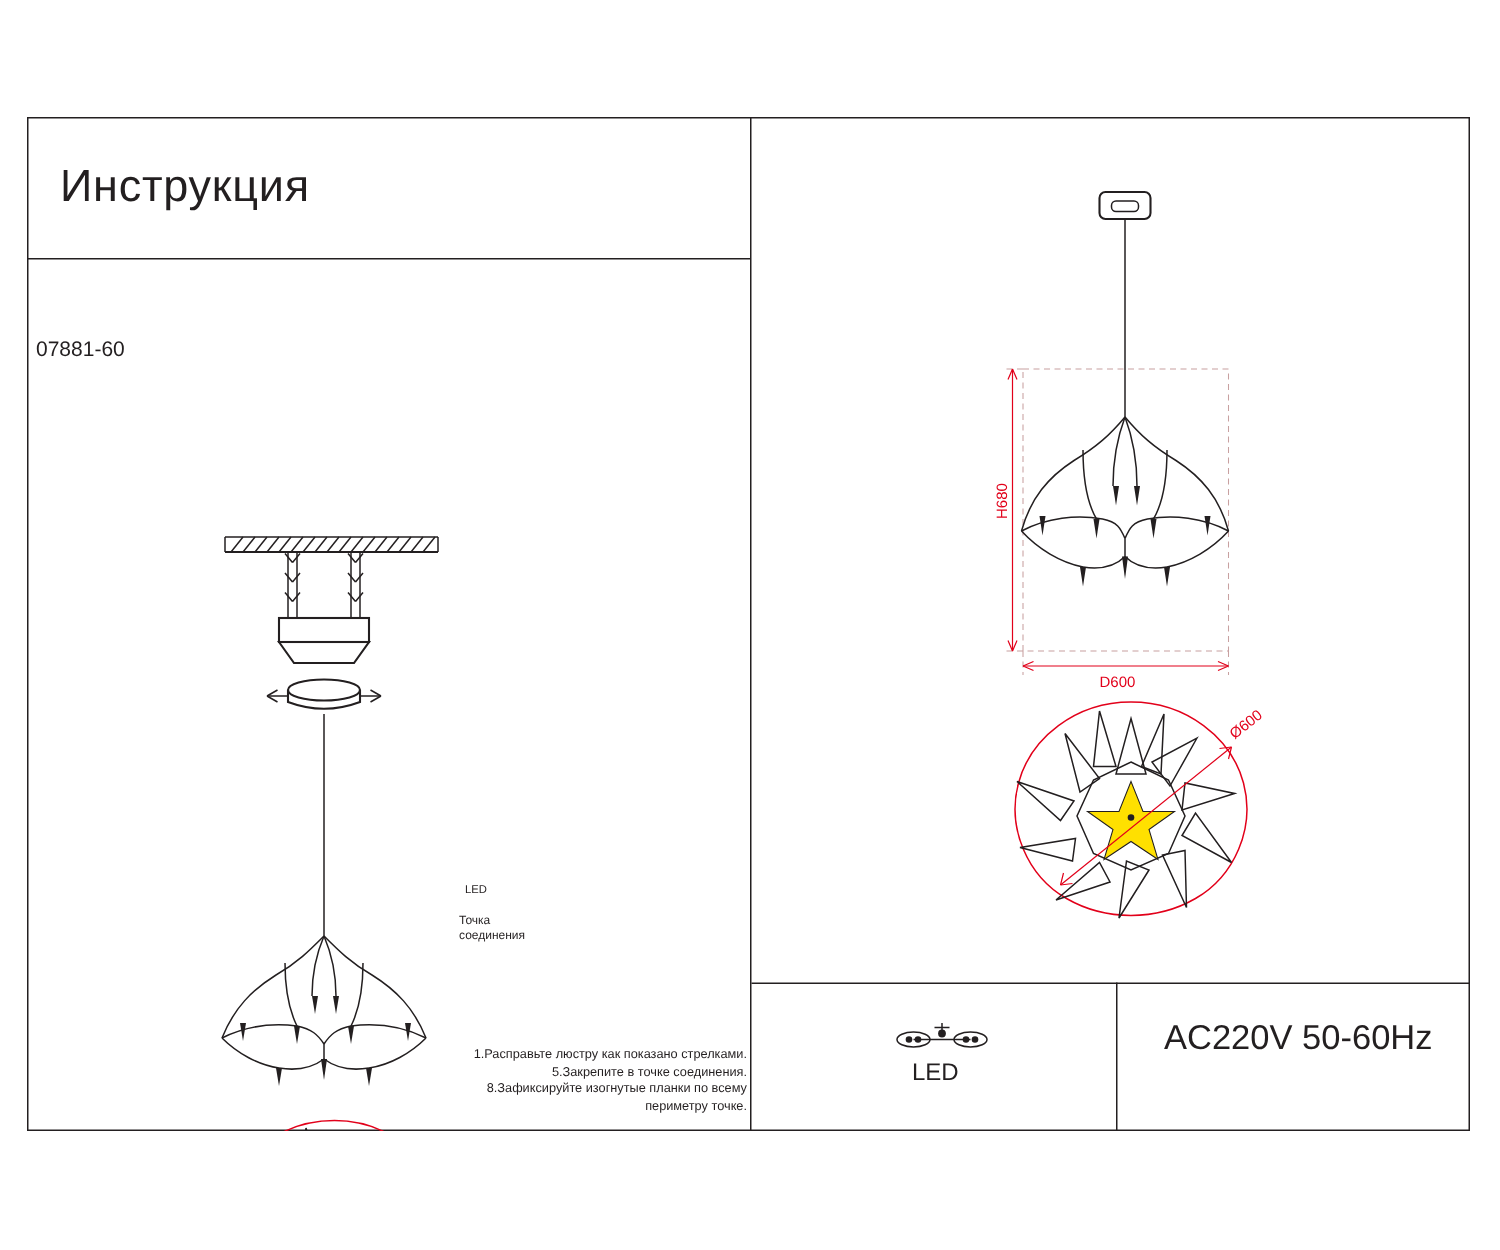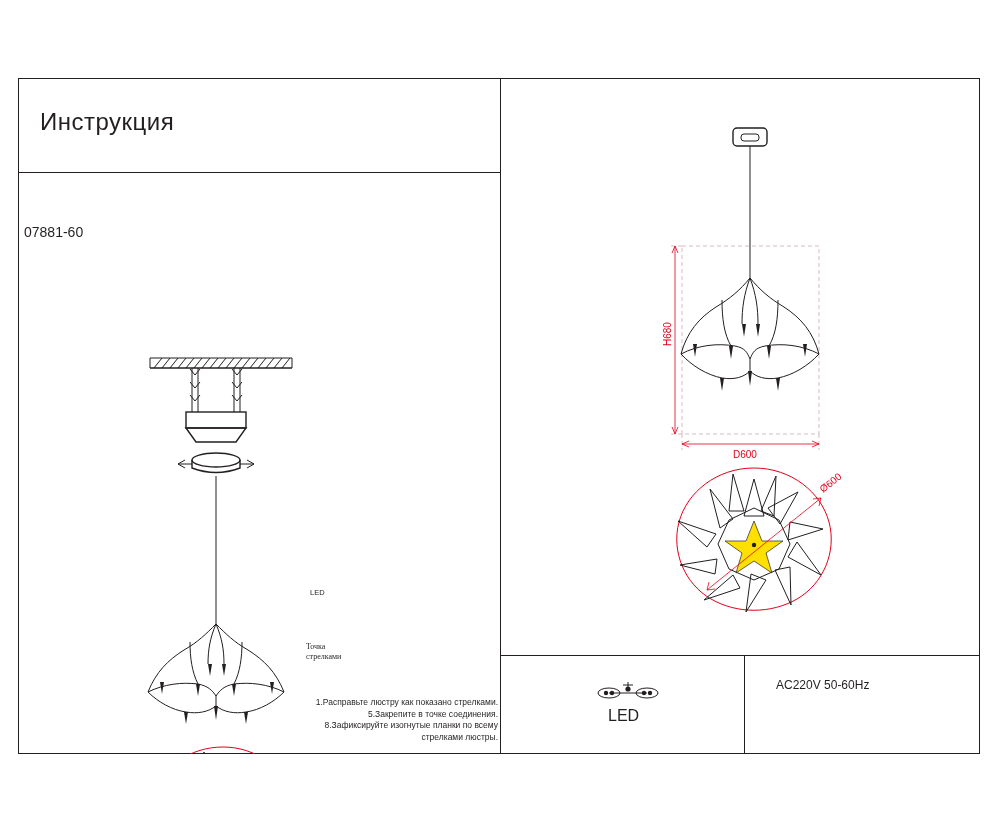--- a/index.html
+++ b/index.html
@@ -60,21 +60,21 @@
     top: 655px;
     width: 1px;
     height: 99px;
     background: #231f20;
   }
 
   .title {
     position: absolute;
     left: 40px;
     top: 108px;
-    font-size: 24px;
+    font-size: 30px;
     letter-spacing: 0.5px;
     color: #231f20;
   }
   .model {
     position: absolute;
     left: 24px;
     top: 224px;
     font-size: 14px;
     color: #231f20;
   }
@@ -94,39 +94,38 @@
   .callout-led {
     position: absolute;
     left: 310px;
     top: 588px;
     font-size: 7.5px;
     color: #231f20;
   }
   .callout-point {
     position: absolute;
     left: 306px;
-    top: 642px;
+    top: 609px;
     font-size: 8px;
     line-height: 10px;
     color: #231f20;
-    font-family: Liberation Serif, serif;
   }
 
   .led-label {
     position: absolute;
     left: 608px;
     top: 707px;
     font-size: 16px;
     color: #231f20;
   }
   .voltage-label {
     position: absolute;
     left: 776px;
     top: 678px;
-    font-size: 12px;
+    font-size: 23px;
     color: #231f20;
   }
 
   svg { display: block; }
   .thin { fill: none; stroke: #231f20; stroke-width: 1; }
   .thin2 { fill: none; stroke: #231f20; stroke-width: 1.4; }
   .red { fill: none; stroke: #e2001a; stroke-width: 1; }
   .dimline { fill: none; stroke: #e2001a; stroke-width: 0.8; }
   .dash { fill: none; stroke: #c8a0a0; stroke-width: 0.7; stroke-dasharray: 4 3; }
   .yellowfill { fill: #ffe000; stroke: #231f20; stroke-width: 0.7; }
@@ -272,28 +271,28 @@
       <line class="thin" x1="268" y1="606" x2="296" y2="592"></line>
       <line class="thin" x1="296" y1="592" x2="308" y2="592"></line>
       <circle class="thin" cx="284" cy="625" r="7"></circle>
       <line class="thin" x1="291" y1="622" x2="306" y2="616"></line>
     </g>
   </svg>
 
   <div class="callout-led">LED</div>
   <div class="callout-point">
     <div>Точка</div>
-    <div>стрелками</div>
+    <div>соединения</div>
   </div>
 
   <div class="steps">
     <div>1.Расправьте люстру как показано стрелками.</div>
     <div>5.Закрепите в точке соединения.</div>
     <div>8.Зафиксируйте изогнутые планки по всему</div>
-    <div>   стрелками люстры.</div>
+    <div>   периметру точке.</div>
   </div>
 
   <svg class="drawing-right" style="position:absolute;left:501px;top:78px;" width="479" height="577" viewBox="0 0 479 577">
 
     <g>
       <rect class="thin2" x="232" y="50" width="34" height="18" rx="4"></rect>
       <rect class="thin" x="240" y="56" width="18" height="7" rx="3"></rect>
       <line class="thin" x1="249" y1="68" x2="249" y2="180"></line>
     </g>
 

